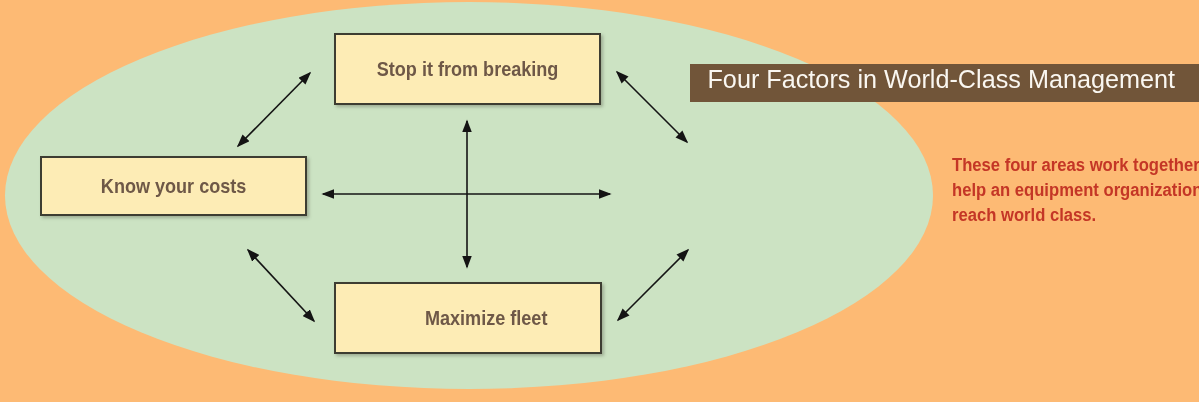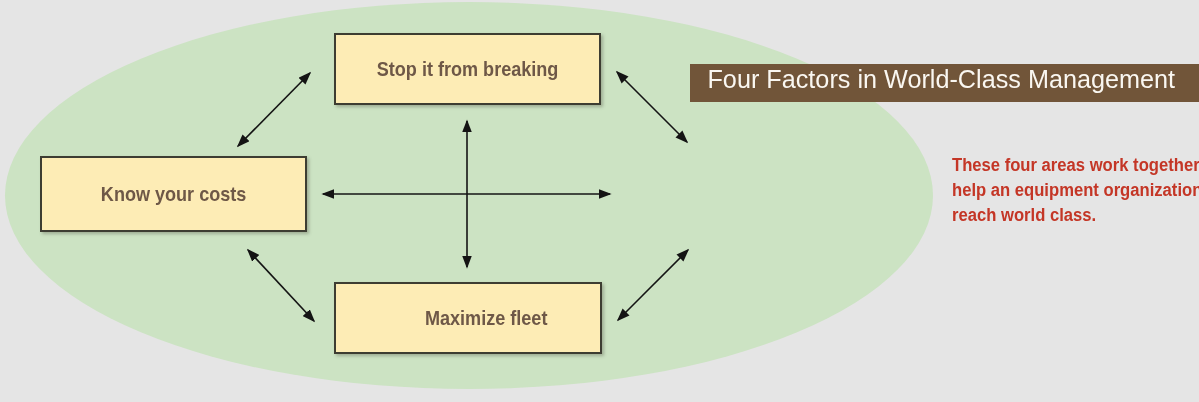--- a/index.html
+++ b/index.html
@@ -1,20 +1,20 @@
 <!DOCTYPE html>
 <html><head>
 <meta charset="utf-8">
 <style>
   html, body { margin: 0; padding: 0; background: #ffffff; }
   .stage {
     position: relative;
     width: 1199px;
     height: 402px;
-    background: #e5e5e5;
+    background: #fdba74;
     overflow: hidden;
     font-family: "Liberation Sans", sans-serif;
   }
   .ellipse {
     position: absolute;
     left: 5px; top: 2px;
     width: 928px; height: 387px;
     background: #cce3c3;
     border-radius: 50%;
   }
@@ -34,21 +34,21 @@
     box-sizing: border-box;
   }
   .node span {
     font-weight: bold;
     font-size: 21px;
     color: #6e5847;
     white-space: nowrap;
     transform: scaleX(0.86);
   }
   .node-top    { left: 334px; top: 33px;  width: 267px; height: 72px; }
-  .node-left   { left: 40px;  top: 156px; width: 267px; height: 76px; }
+  .node-left   { left: 40px;  top: 156px; width: 267px; height: 60px; }
   .node-right  { left: 628px; top: 156px; width: 274px; height: 76px; }
   .node-bottom { left: 334px; top: 282px; width: 268px; height: 72px; padding-left: 36px; }
   .banner {
     position: absolute;
     left: 690px; top: 64px;
     width: 509px; height: 38px;
     background: #715539;
     display: flex;
     align-items: flex-start;
     overflow: hidden;

